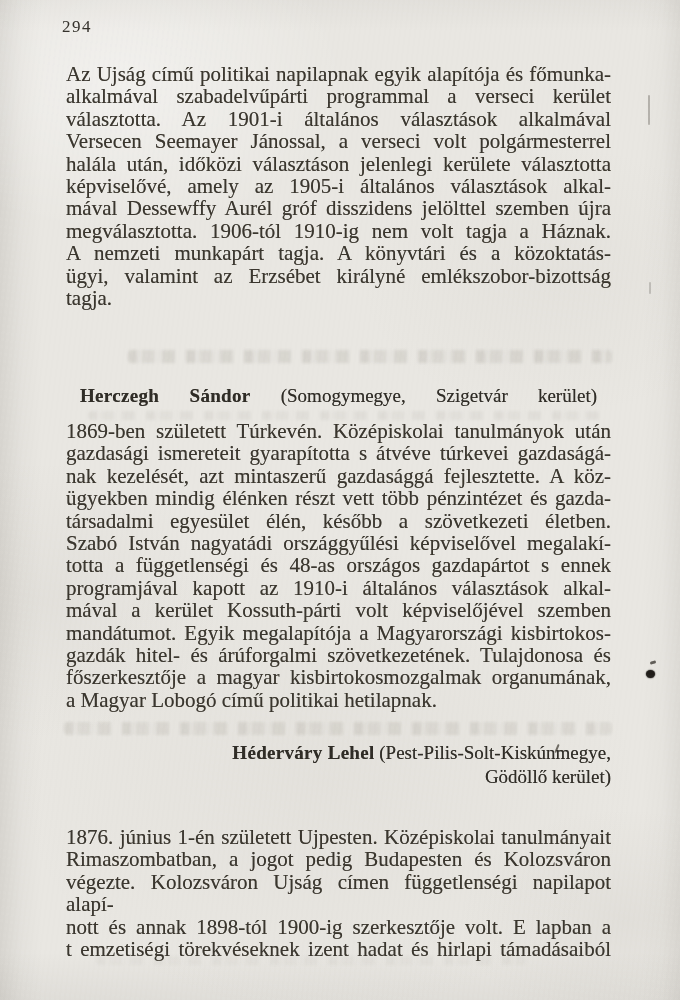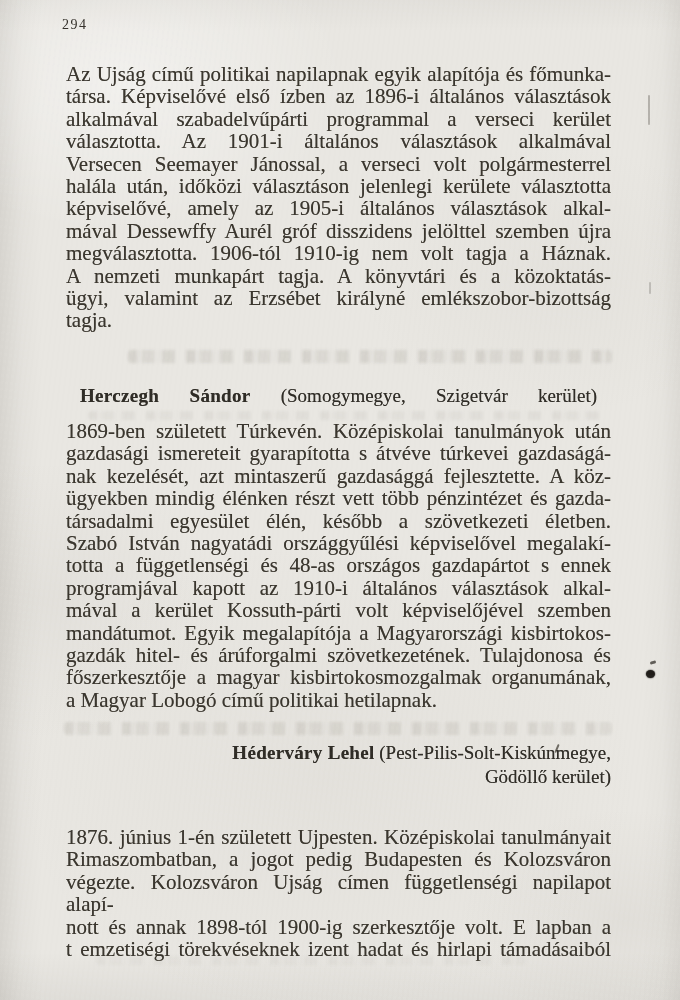--- a/index.html
+++ b/index.html
@@ -24,21 +24,21 @@
     color:#38342c;
   }
   .grain{
     position:absolute;inset:0;pointer-events:none;opacity:.6;
     background:
       repeating-linear-gradient(97deg, rgba(0,0,0,0.013) 0 2px, transparent 2px 5px),
       repeating-linear-gradient(9deg, rgba(255,255,255,0.022) 0 3px, transparent 3px 7px);
   }
   .pagenum{
     position:absolute;left:62px;top:17px;
-    font-size:14px;letter-spacing:1.5px;color:#33302a;
+    font-size:17px;letter-spacing:1.5px;color:#33302a;
   }
   .col{position:absolute;left:66px;width:545px;}
   .para .ln{
     font-size:21px;line-height:22.4px;
     text-align:justify;text-align-last:justify;
     white-space:normal;color:#3a362e;
     text-shadow:0 0 0.5px rgba(56,52,44,0.55);
   }
   .para .ln.last{text-align-last:left;}
   #para1{top:63px;}
@@ -88,21 +88,20 @@
 </style>
 </head>
 <body>
 
 <div class="page">
 
   <div class="pagenum">294</div>
 
   <div class="col para" id="para1">
     <div class="ln">Az Ujság című politikai napilapnak egyik alapítója és főmunka-</div>
-    <div class="ln">társa. Képviselővé első ízben az 1896-i általános választások</div>
     <div class="ln">alkalmával szabadelvűpárti programmal a verseci kerület</div>
     <div class="ln">választotta. Az 1901-i általános választások alkalmával</div>
     <div class="ln">Versecen Seemayer Jánossal, a verseci volt polgármesterrel</div>
     <div class="ln">halála után, időközi választáson jelenlegi kerülete választotta</div>
     <div class="ln">képviselővé, amely az 1905-i általános választások alkal-</div>
     <div class="ln">mával Dessewffy Aurél gróf disszidens jelölttel szemben újra</div>
     <div class="ln">megválasztotta. 1906-tól 1910-ig nem volt tagja a Háznak.</div>
     <div class="ln">A nemzeti munkapárt tagja. A könyvtári és a közoktatás-</div>
     <div class="ln">ügyi, valamint az Erzsébet királyné emlékszobor-bizottság</div>
     <div class="ln last">tagja.</div>

